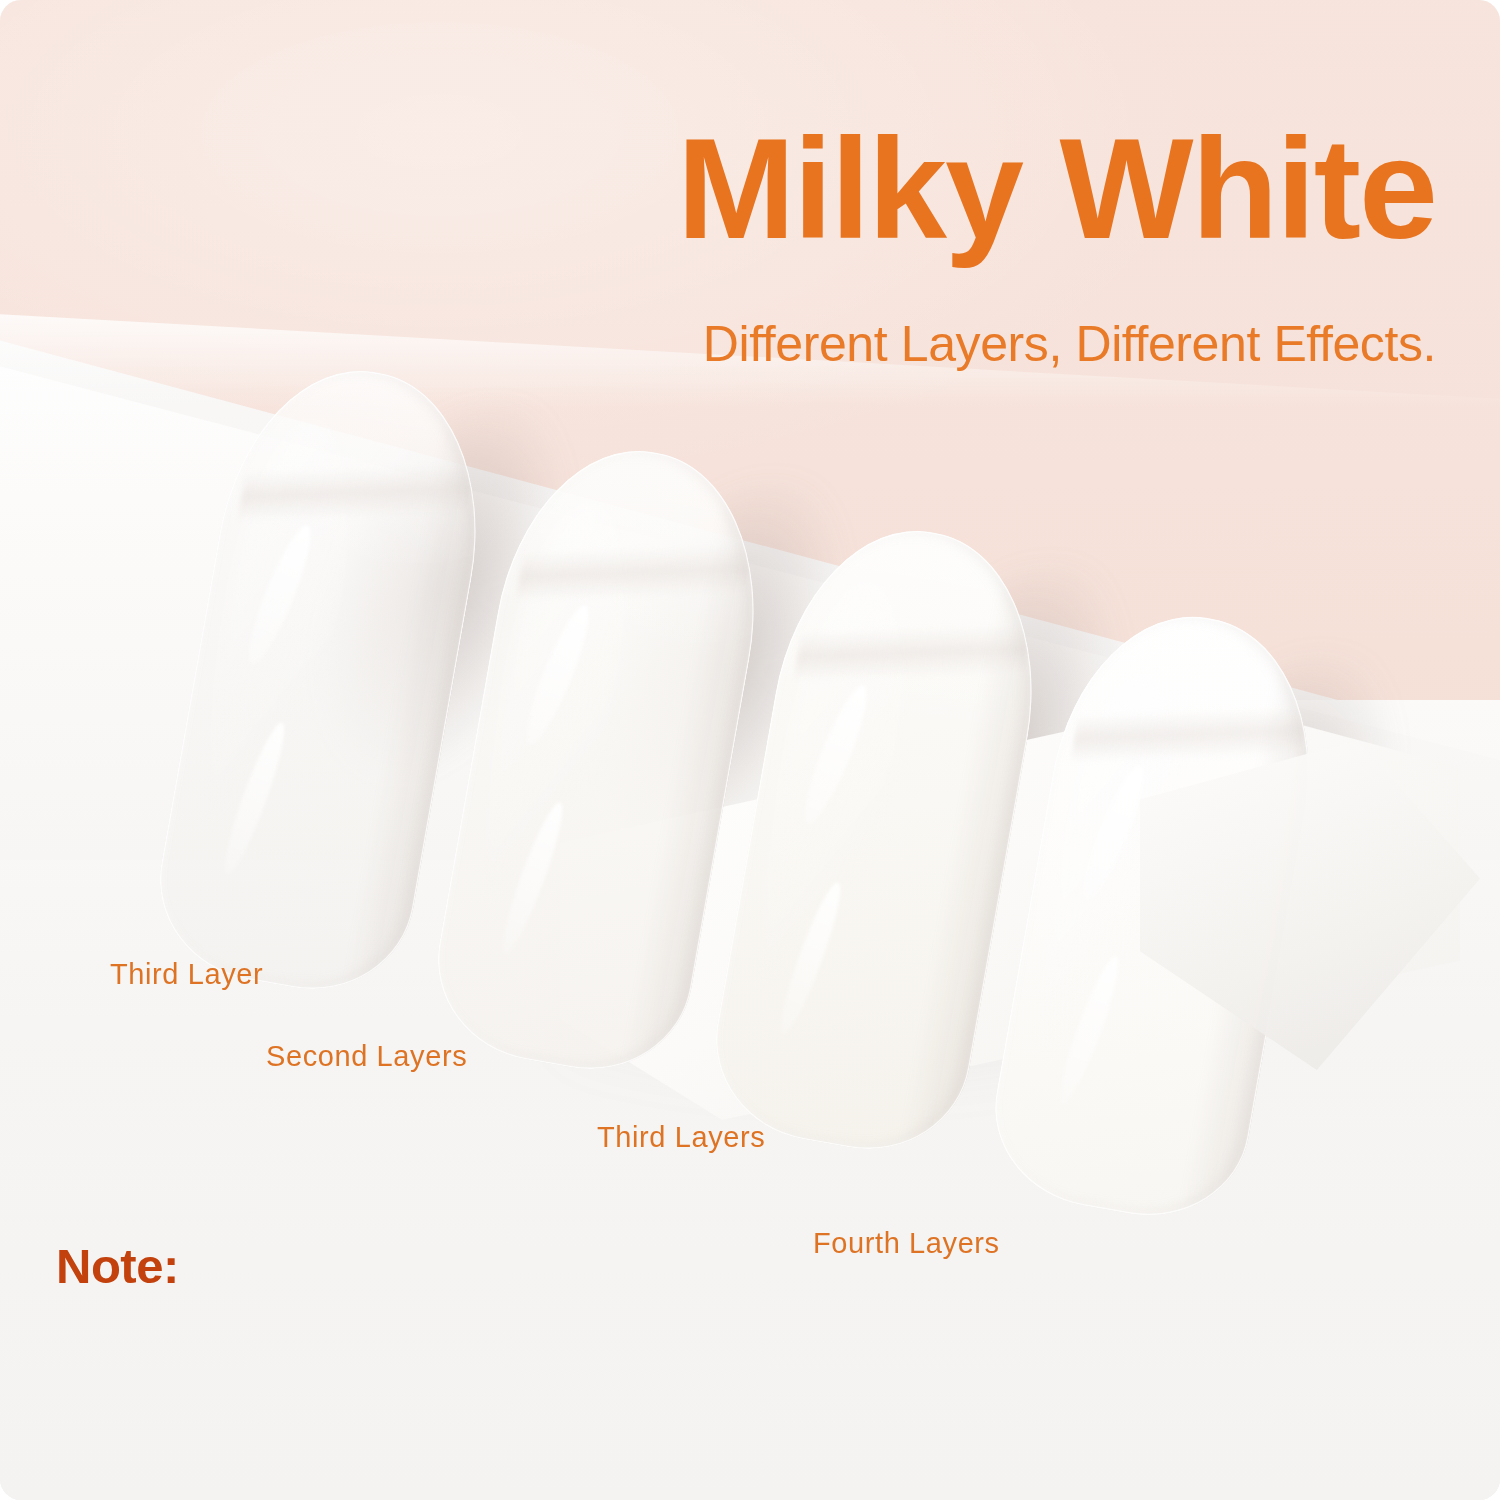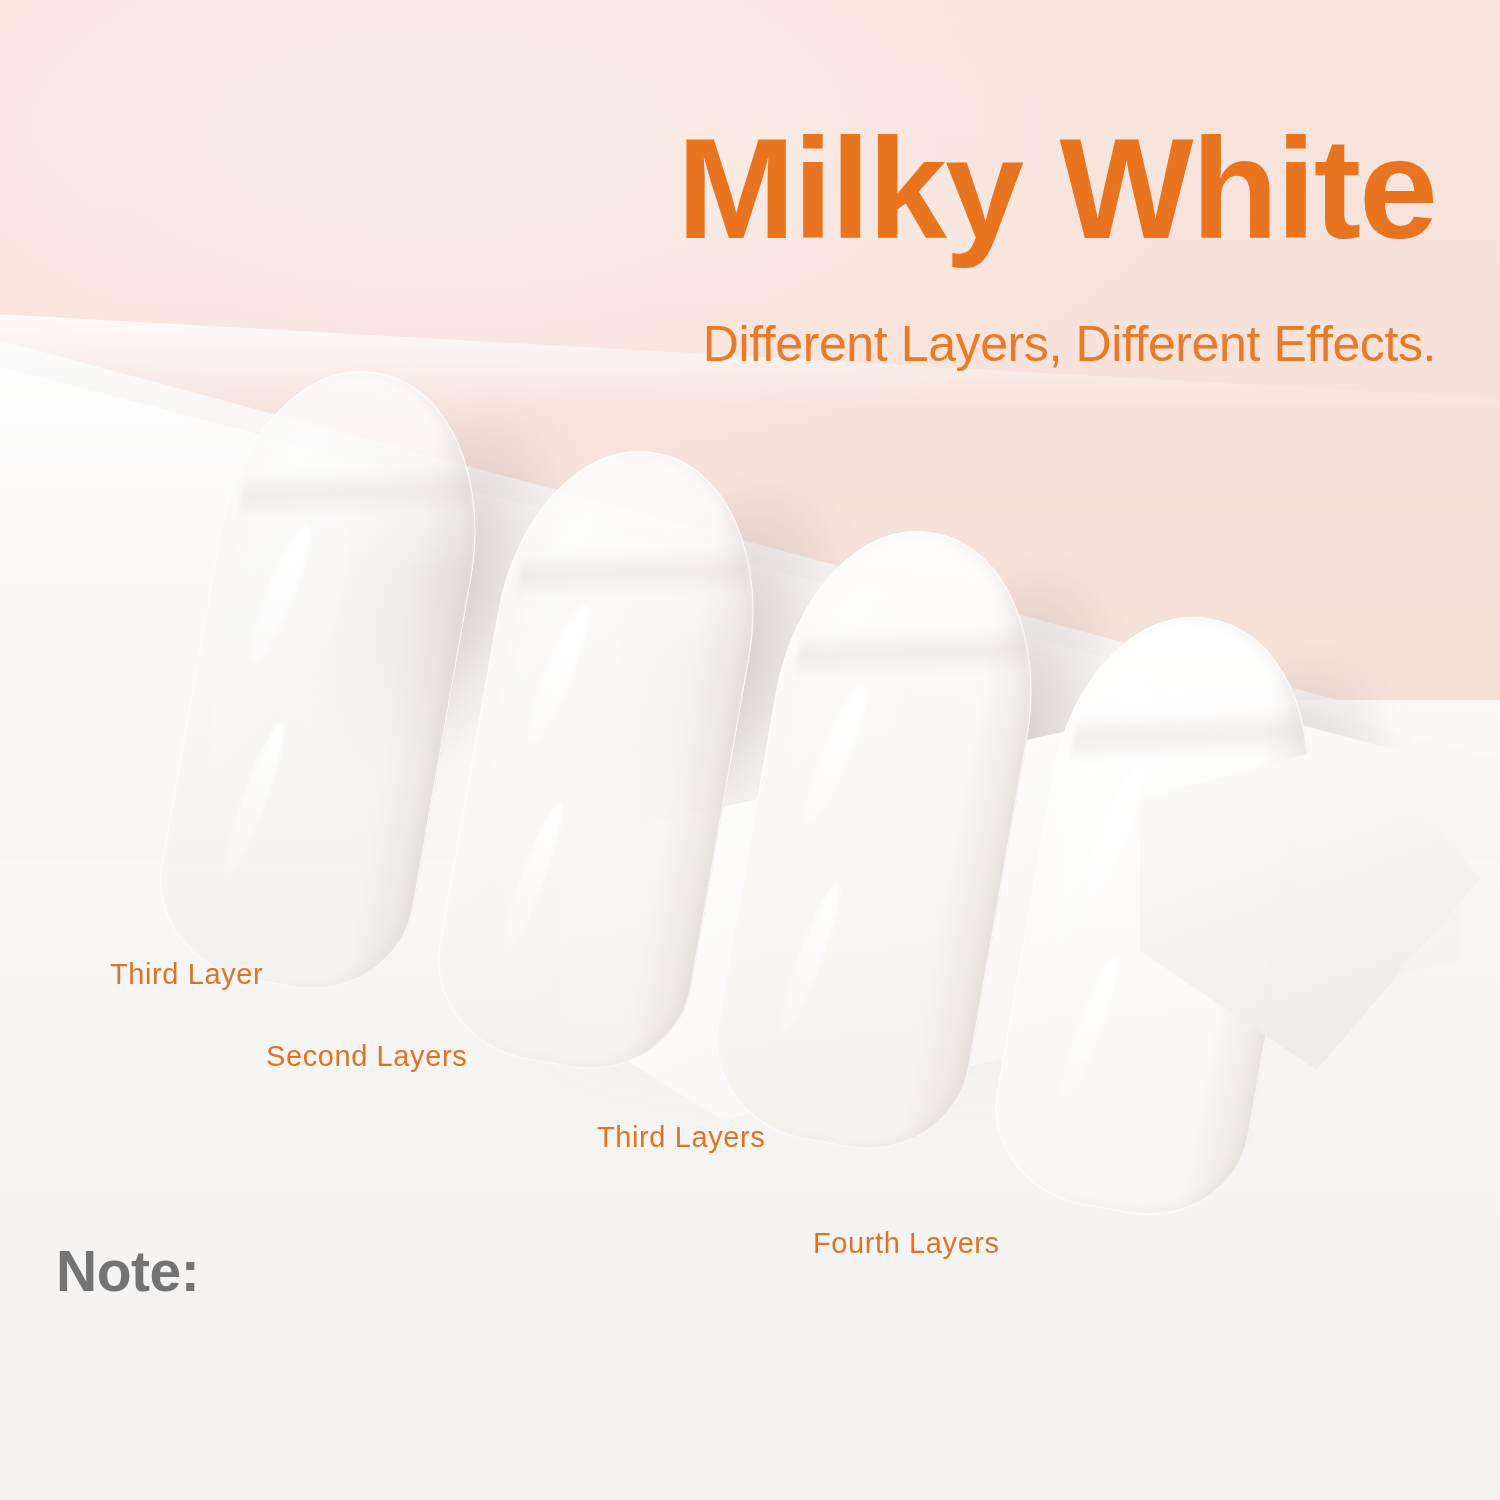--- a/index.html
+++ b/index.html
@@ -7,20 +7,21 @@
     padding: 0;
     background: #ffffff;
   }
   #stage {
     position: relative;
     width: 1500px;
     height: 1500px;
     overflow: hidden;
     background: #f7f6f5;
     font-family: "Liberation Sans", sans-serif;
+    border-radius: 21px;
   }
 
   
   .bg-base {
     position: absolute;
     inset: 0;
     background: linear-gradient(180deg, #fbfaf9 0%, #f5f4f3 55%, #f4f3f2 100%);
   }
   .peach-wall {
     position: absolute;
@@ -237,24 +238,24 @@
   }
   .lbl-1 { left: 110px;  top: 958px;  }
   .lbl-2 { left: 266px;  top: 1040px; }
   .lbl-3 { left: 597px;  top: 1121px; text-align: right; }
   .lbl-4 { left: 813px;  top: 1227px; }
 
   .note-heading {
     position: absolute;
     left: 56px;
     top: 1238px;
-    font-size: 57px;
+    font-size: 49px;
     font-weight: 700;
     letter-spacing: -0.5px;
-    color: #737373;
+    color: #c2410c;
   }
   .note-body {
     position: absolute;
     left: 66px;
     top: 1318px;
     font-size: 38px;
     font-weight: 400;
     line-height: 1.32;
     letter-spacing: -0.2px;
     color: #25252a;

